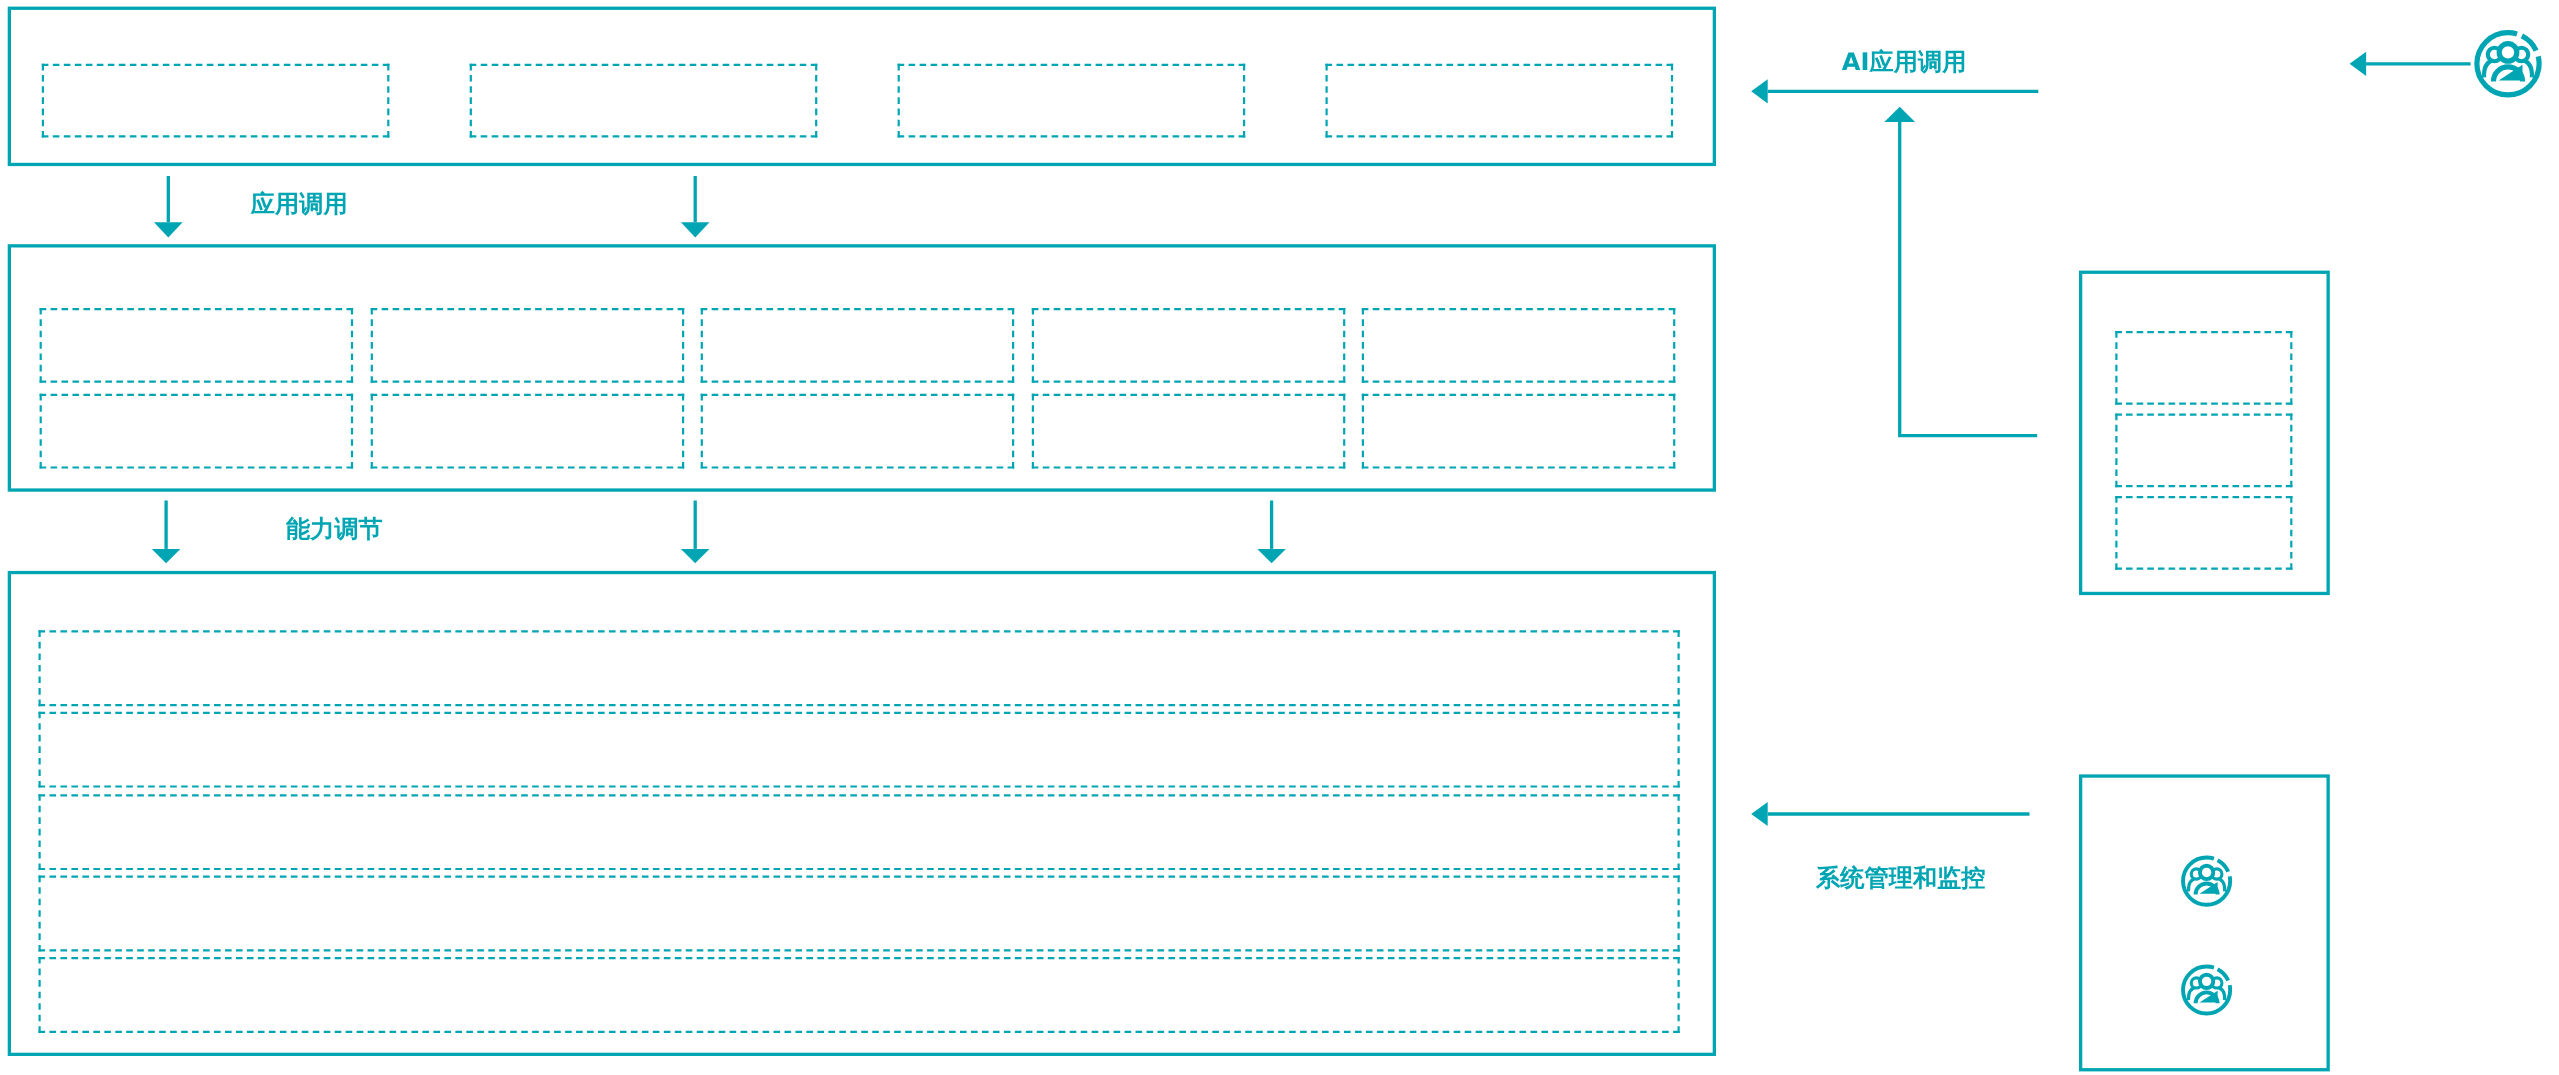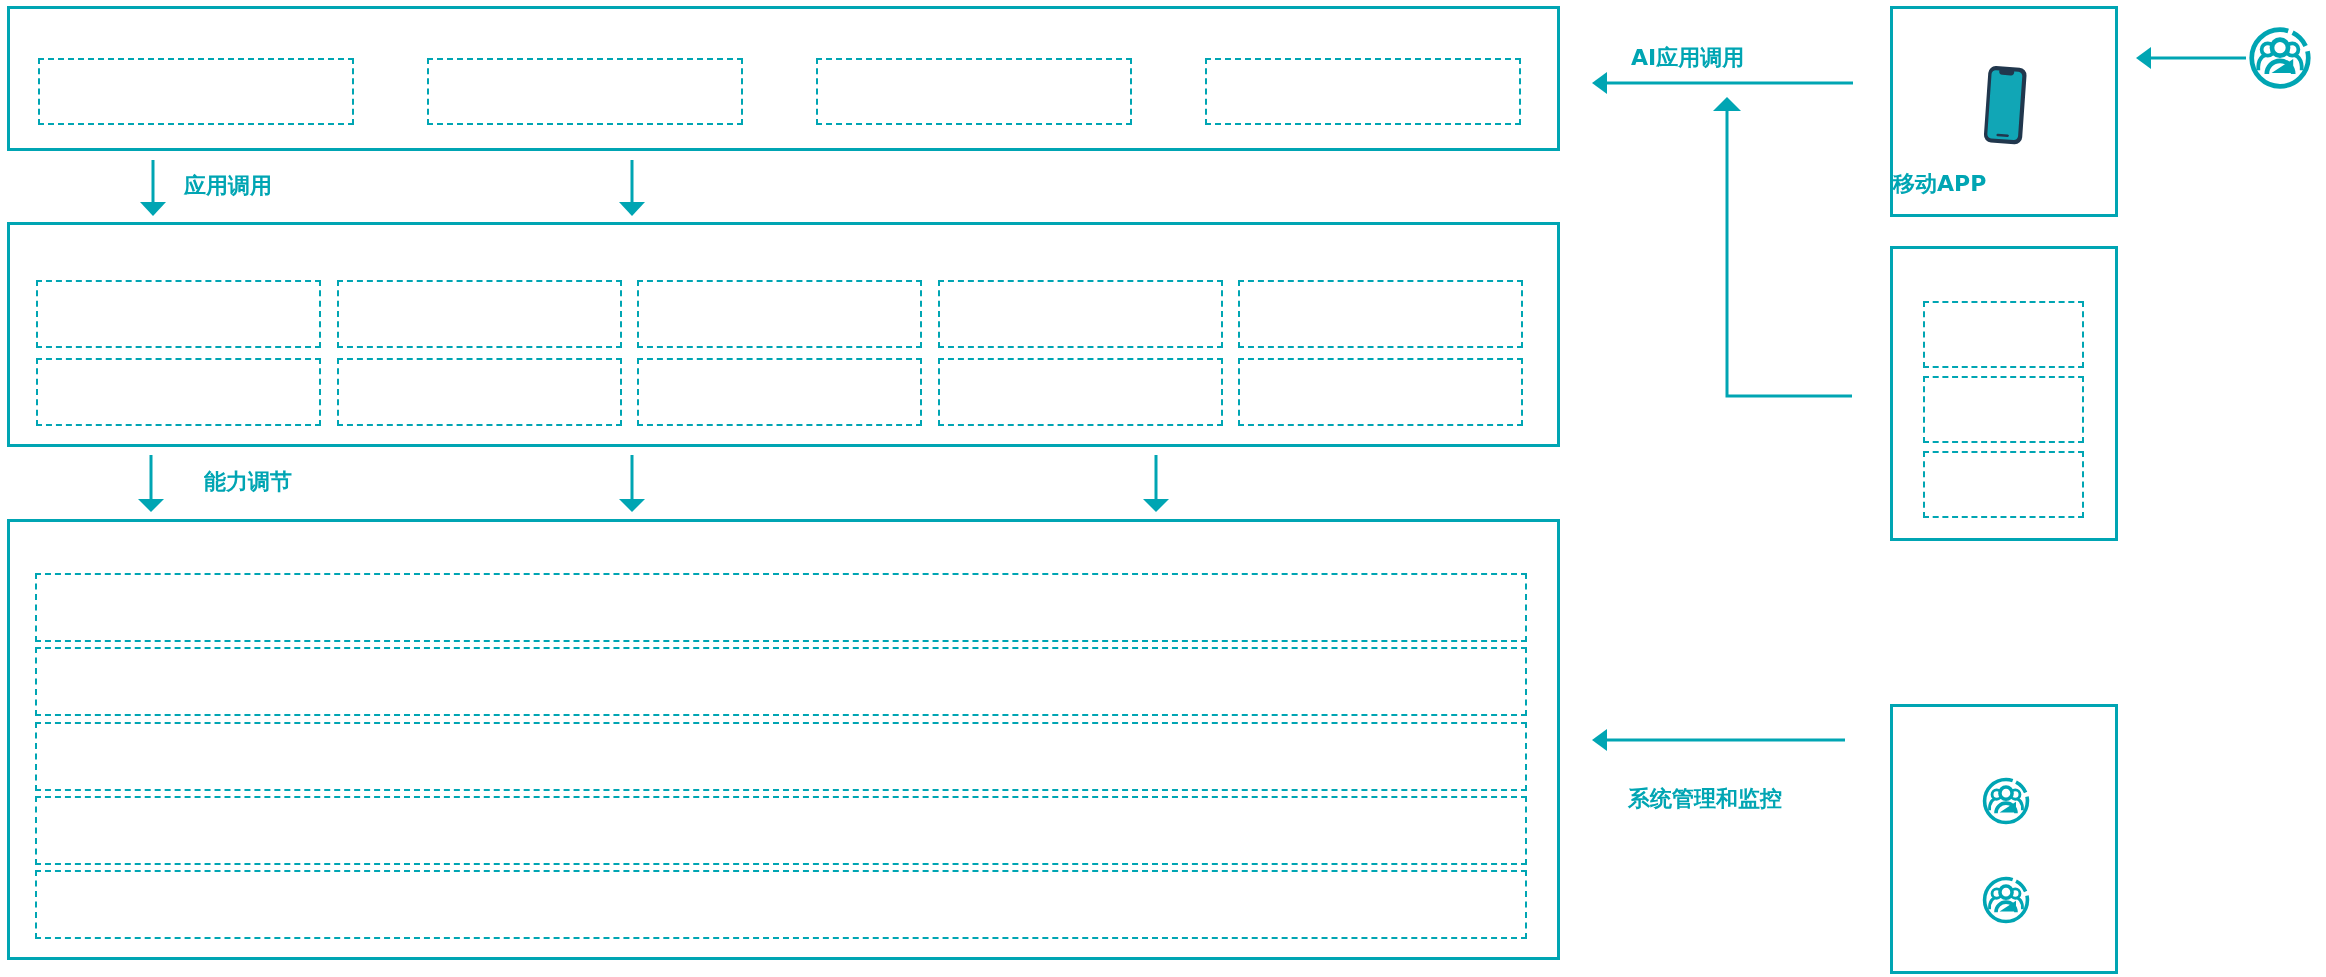--- a/index.html
+++ b/index.html
@@ -16,21 +16,21 @@
   .solid-box{
     position:absolute;border:3px solid var(--accent);background:#ffffff;
     box-sizing:border-box;
   }
   .ph{
     position:absolute;border:2px dashed var(--accent);background:transparent;
     box-sizing:border-box;
   }
   .diagram-label{
     position:absolute;color:var(--accent);font-size:22px;font-weight:700;
-    white-space:nowrap;line-height:24px;
+    text-align:center;white-space:nowrap;line-height:24px;
   }
   svg.overlay{
     position:absolute;left:0;top:0;width:2326px;height:977px;
     pointer-events:none;color:var(--accent);
   }
   .icon-wrap{position:absolute;color:var(--accent);}
   .icon-wrap svg{display:block;width:100%;height:100%;}
   .phone-wrap{transform:rotate(4deg);}
 </style>
 </head>
@@ -78,28 +78,20 @@
       <div class="ph" style="left: 1228px; top: 133px; width: 285px; height: 68px;"></div>
     </div>
   <div class="solid-box" id="bottom-box" style="left:7px;top:519px;width:1553px;height:441px;">
       <div class="ph" style="left: 25px; top: 51px; width: 1492px; height: 69px;"></div>
       <div class="ph" style="left: 25px; top: 125.3px; width: 1492px; height: 69px;"></div>
       <div class="ph" style="left: 25px; top: 199.6px; width: 1492px; height: 69px;"></div>
       <div class="ph" style="left: 25px; top: 273.9px; width: 1492px; height: 69px;"></div>
       <div class="ph" style="left: 25px; top: 348.2px; width: 1492px; height: 69px;"></div>
     </div>
 
-  <div class="solid-box" id="phone-box" style="left:1890px;top:6px;width:228px;height:211px;">
-    <div class="icon-wrap phone-wrap" style="left:88px;top:52px;width:50px;height:90px;">
-      <svg viewBox="0 0 60 100">
-          <use href="#icoPhone"></use>
-        </svg>
-    </div>
-    <div class="diagram-label" style="left:0;top:163px;width:222px;">移动APP</div>
-  </div>
   <div class="solid-box" id="side-box" style="left:1890px;top:246px;width:228px;height:295px;">
       <div class="ph" style="left: 30px; top: 52px; width: 161px; height: 67px;"></div>
       <div class="ph" style="left: 30px; top: 127px; width: 161px; height: 67px;"></div>
       <div class="ph" style="left: 30px; top: 202px; width: 161px; height: 67px;"></div>
     </div>
   <div class="solid-box" id="admin-box" style="left:1890px;top:704px;width:228px;height:270px;">
       <div class="icon-wrap" style="left: 88px; top: 69px; width: 50px; height: 50px;">
         <svg viewBox="0 0 70 70">
           <use href="#icoGroup"></use>
         </svg>
@@ -137,18 +129,18 @@
     <path d="M1727 110 V396 H1852"></path>
     <polygon points="1727,97 1713,111 1741,111" fill="currentColor" stroke="none"></polygon>
 
     <path d="M2246 58 H2151"></path>
     <polygon points="2136,58 2151,47 2151,69" fill="currentColor" stroke="none"></polygon>
 
     <path d="M1845 740 H1607"></path>
     <polygon points="1592,740 1607,729 1607,751" fill="currentColor" stroke="none"></polygon>
   </svg>
 
-  <div class="diagram-label" style="left:184px;top:174px;width:200px;font-family:Liberation Serif, serif;">应用调用</div>
+  <div class="diagram-label" style="left:172px;top:174px;width:200px;font-family:Liberation Serif, serif;">应用调用</div>
   <div class="diagram-label" style="left:204px;top:470px;width:200px;">能力调节</div>
   <div class="diagram-label" style="left:1631px;top:46px;width:200px;">AI应用调用</div>
   <div class="diagram-label" style="left:1628px;top:787px;width:200px;">系统管理和监控</div>
 
 </div>
 
 </body></html>

